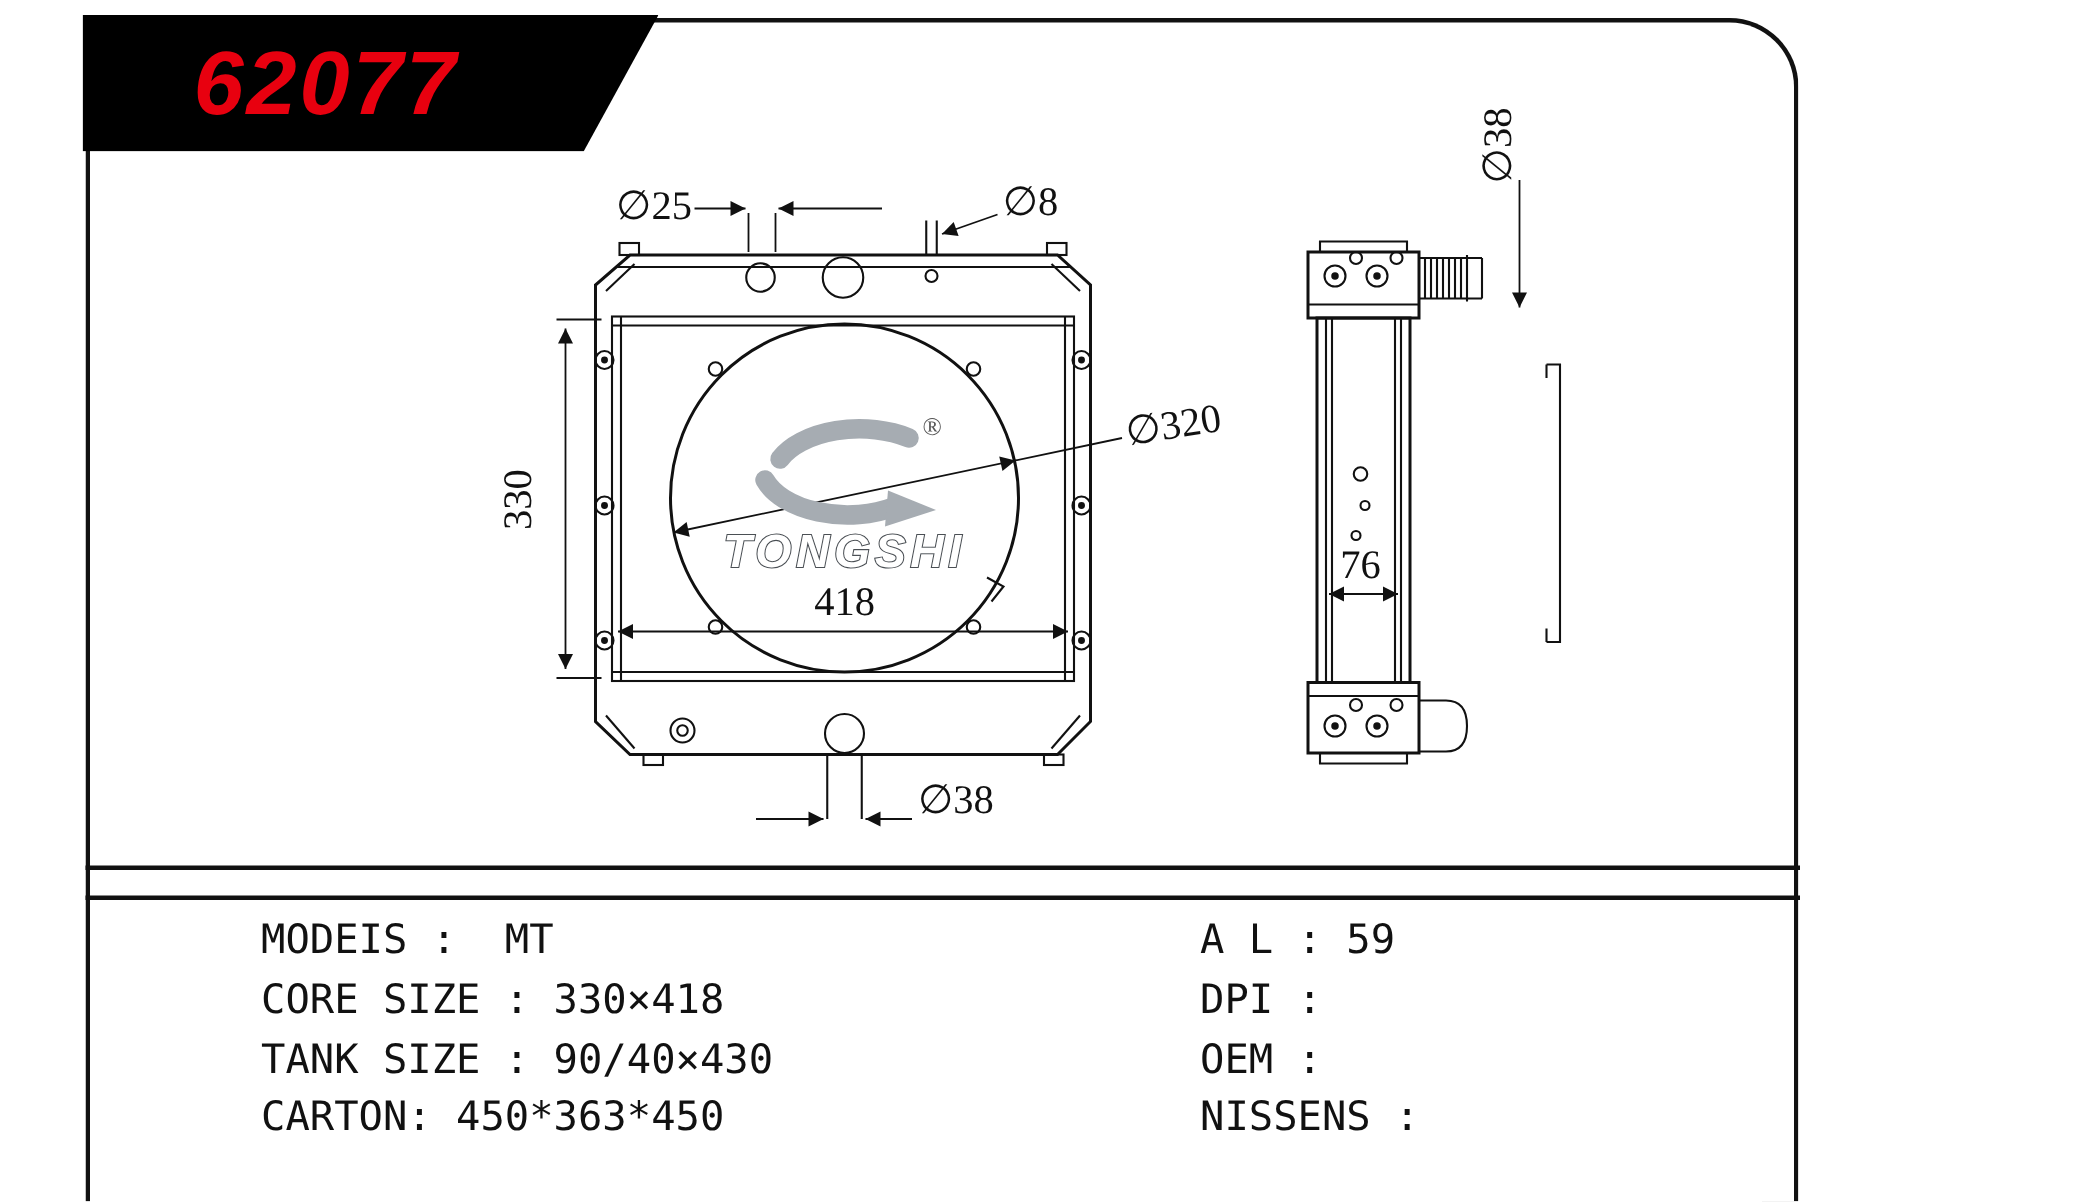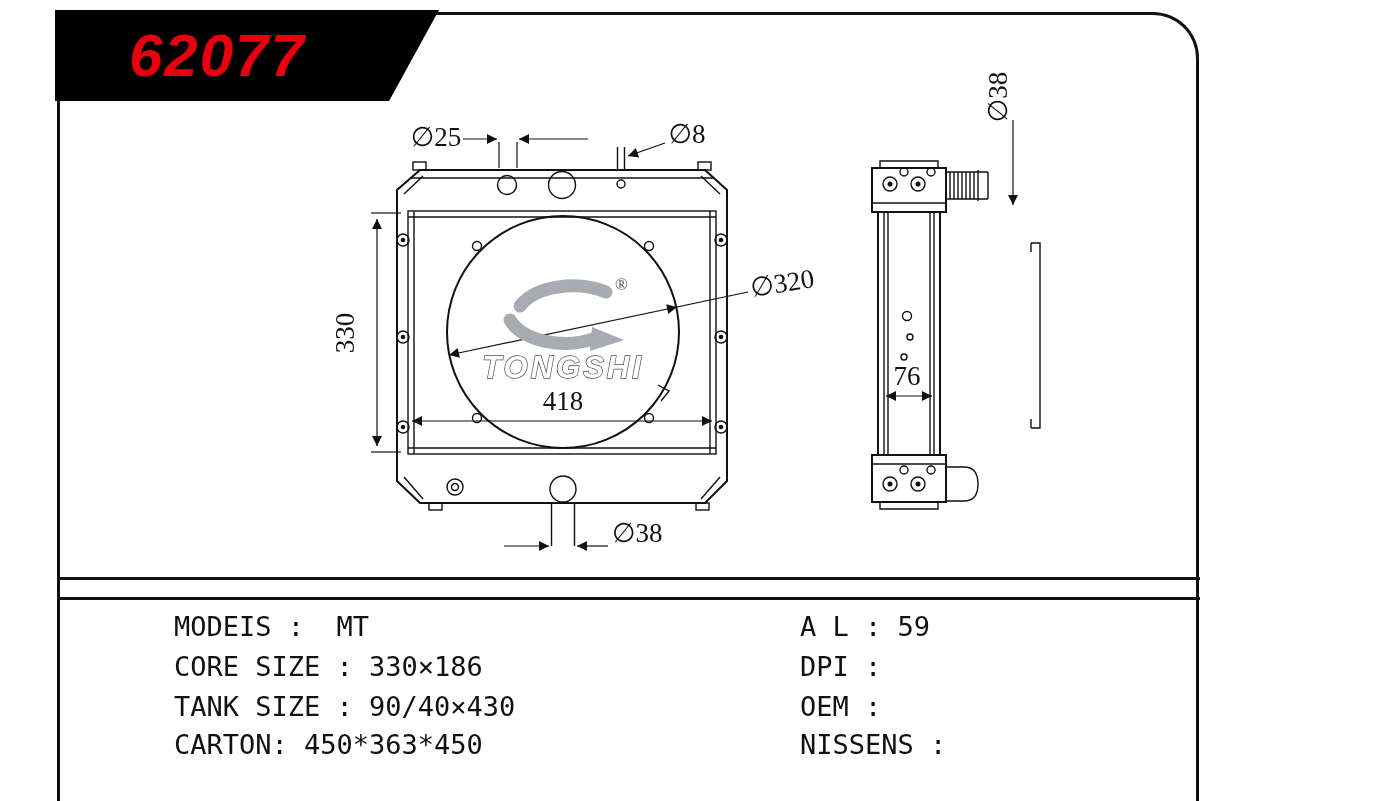--- a/index.html
+++ b/index.html
@@ -229,20 +229,20 @@
     <circle class="thin" cx="904" cy="470" r="4"></circle>
     <circle class="thin" cx="931" cy="470" r="4"></circle>
     <path class="thin" d="M 880,502 L 880,509 L 938,509 L 938,502"></path>
 
     <path class="thin" d="M 946,467 L 964,467 Q 978,467 978,484 Q 978,501 964,501 L 946,501"></path>
   </g>
 </svg>
 
 <div class="specs">
   <div class="colL r1">MODEIS :  MT</div>
-  <div class="colL r2">CORE SIZE : 330×186</div>
+  <div class="colL r2">CORE SIZE : 330×418</div>
   <div class="colL r3">TANK SIZE : 90/40×430</div>
   <div class="colL r4">CARTON: 450*363*450</div>
   <div class="colR r1">A L : 59</div>
   <div class="colR r2">DPI :</div>
   <div class="colR r3">OEM :</div>
   <div class="colR r4">NISSENS :</div>
 </div>
 
 </body></html>

